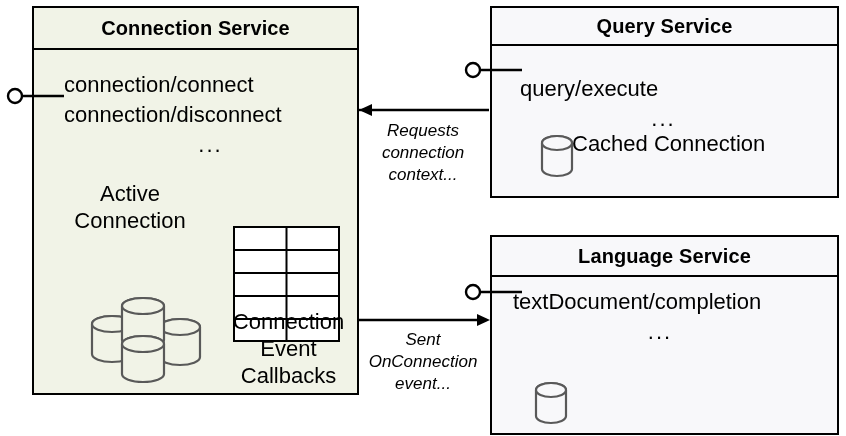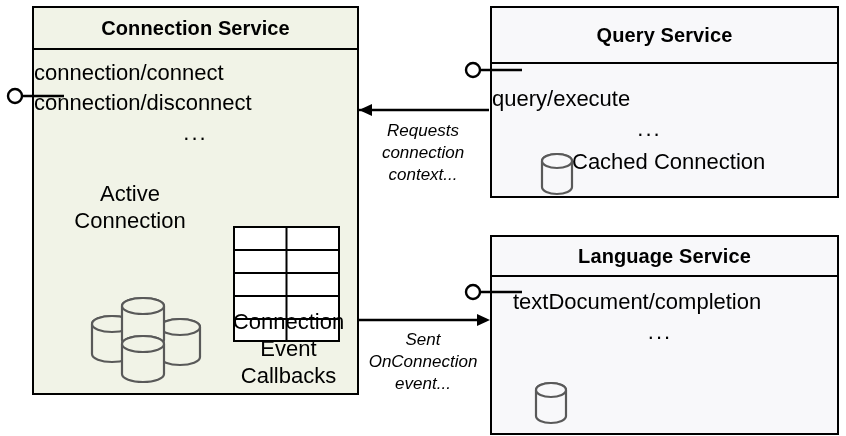--- a/index.html
+++ b/index.html
@@ -59,21 +59,21 @@
   #connection-service .comp-header { height: 42px; }
 
   
   #query-service {
     left: 490px;
     top: 6px;
     width: 349px;
     height: 192px;
     background: #f8f8fa;
   }
-  #query-service .comp-header { height: 56px; }
+  #query-service .comp-header { height: 38px; }
 
   
   #language-service {
     left: 490px;
     top: 226px;
     width: 349px;
     height: 200px;
     background: #f8f8fa;
     margin-top: 9px;
   }
@@ -84,22 +84,22 @@
     position: absolute;
     left: 0; right: 0;
     text-align: left;
     font-size: 22px;
     line-height: 30px;
     white-space: nowrap;
   }
   .op-line { display: block; }
   .op-ellipsis { display: block; text-align: center; letter-spacing: 2px; }
 
-  #cs-ops { top: 8px; }
-  #qs-ops { top: 20px; }
+  #cs-ops { top: 20px; padding-left: 30px; }
+  #qs-ops { top: 28px; padding-left: 28px; }
   #ls-ops { top: 10px; padding-left: 21px; }
   #qs-ops .op-ellipsis, #ls-ops .op-ellipsis { text-align: center; padding-right: 30px;}
 
   .caption {
     position: absolute;
     font-size: 22px;
     line-height: 27px;
     text-align: center;
   }
 

